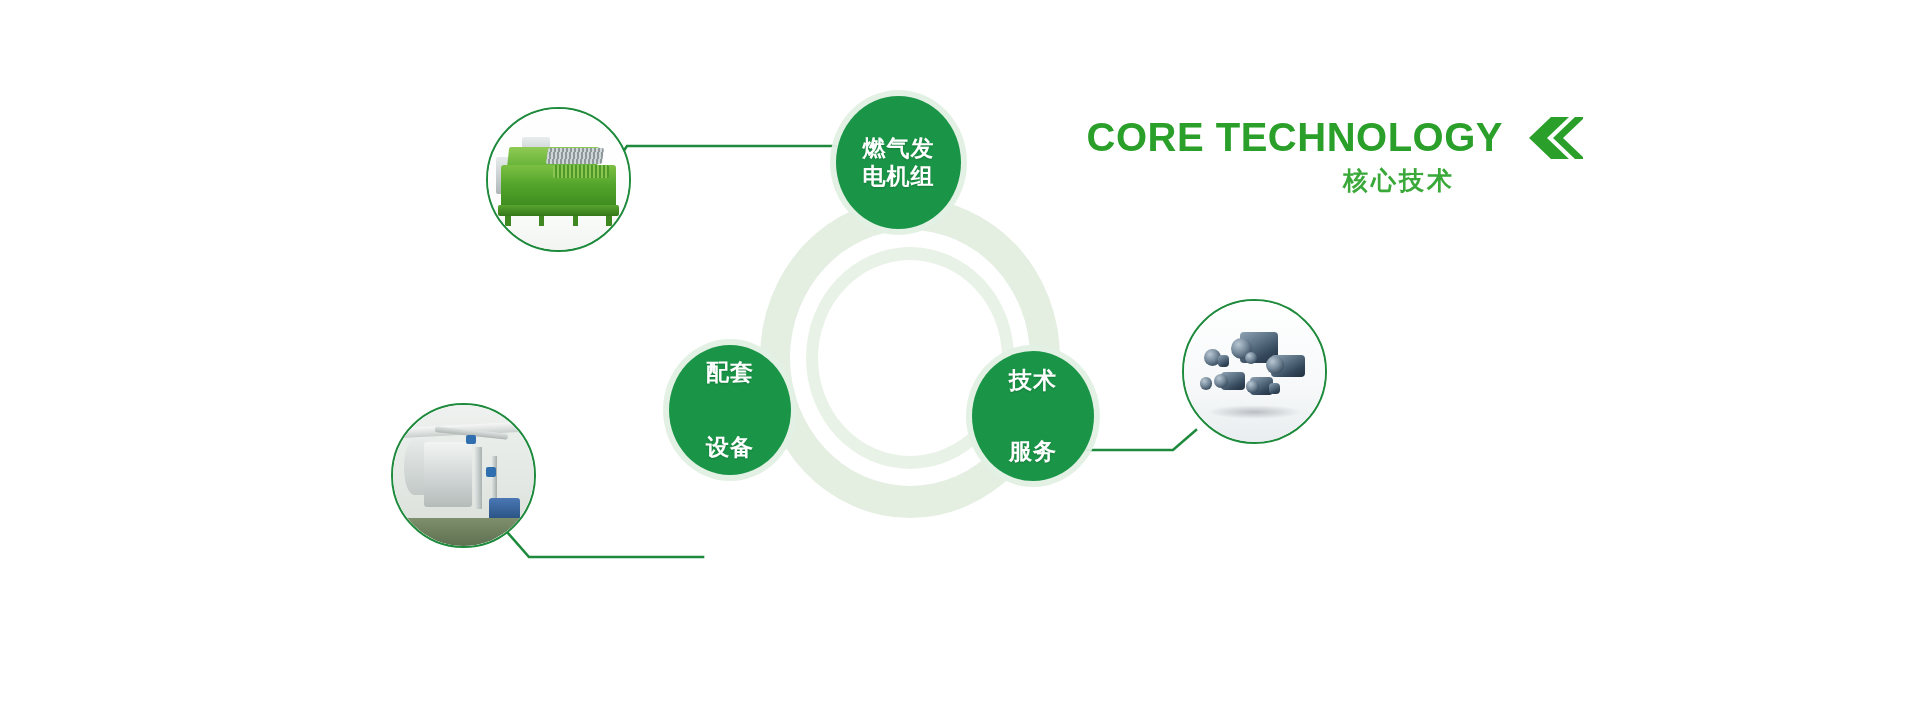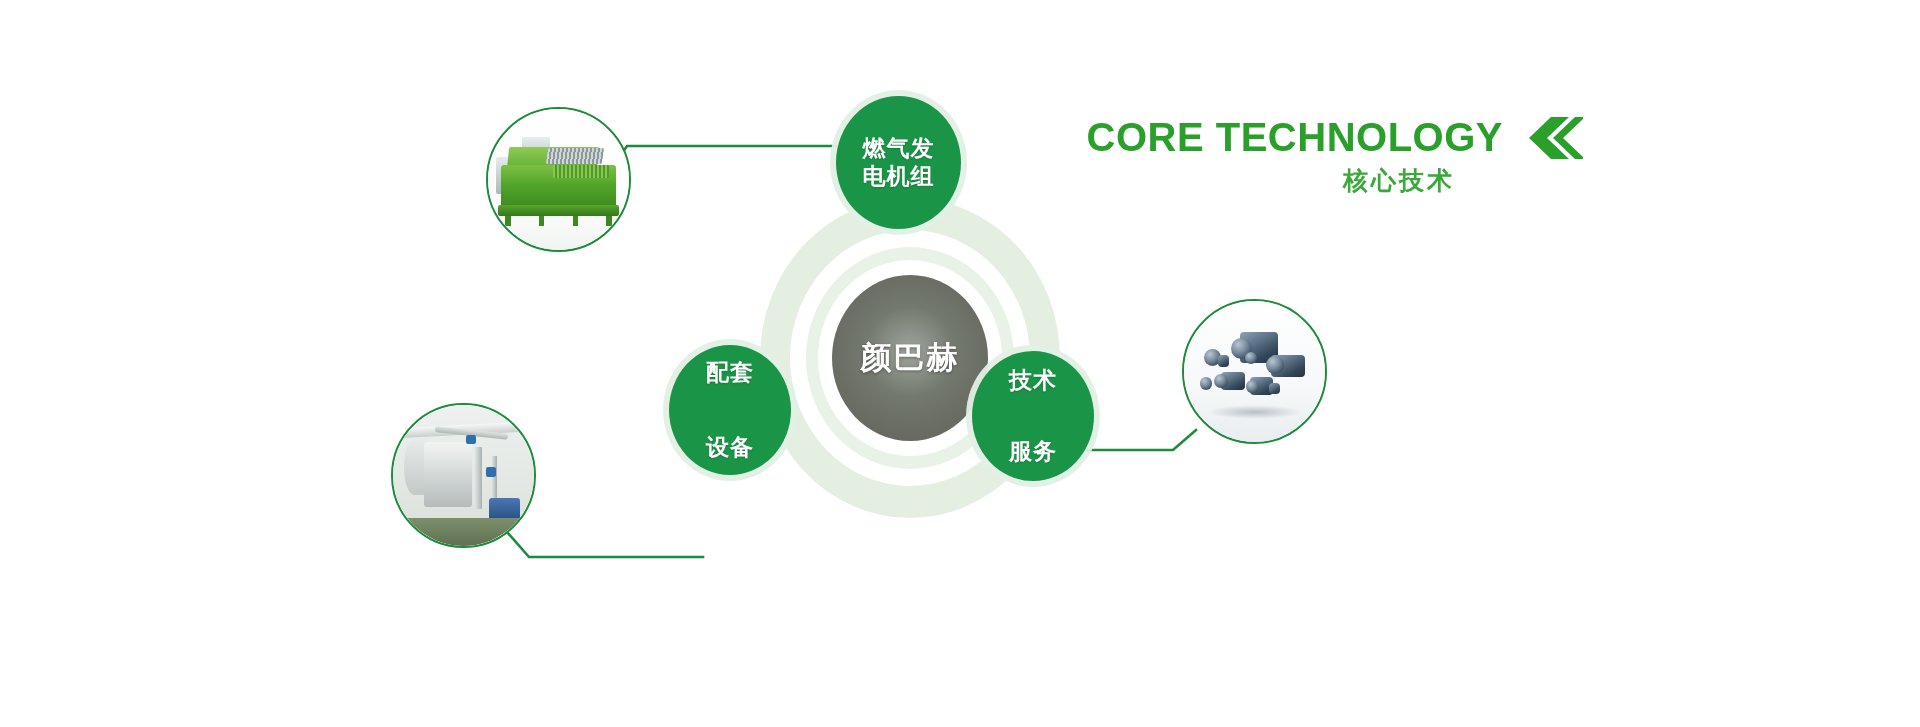--- a/index.html
+++ b/index.html
@@ -224,23 +224,20 @@
     <path class="wire-line" d="M 602 183 L 627 146 L 836 146"></path>
     <path class="wire-line" d="M 508 533 L 529 557 L 703 557"></path>
     <path class="wire-line" d="M 1196 430 L 1173 450 L 1063 450"></path>
   </svg>
 
   <div class="center-wrap">
     <div class="ring-outer"></div>
     <div class="ring-mid"></div>
     <div class="ring-in"></div>
     <div class="ring-in2"></div>
-    <div class="core-disc">
-      <span class="core-label">颜巴赫</span>
-    </div>
   </div>
 
   <div class="node bubble" style="left:836px; top:96px; width:125px; height:133px; font-size:23px;">
     <span>燃气发</span>
     <span>电机组</span>
   </div>
 
   <div class="node bubble" style="left:669px; top:345px; width:122px; height:130px; font-size:23px;gap:48px;">
     <span>配套</span>
     <span>设备</span>

